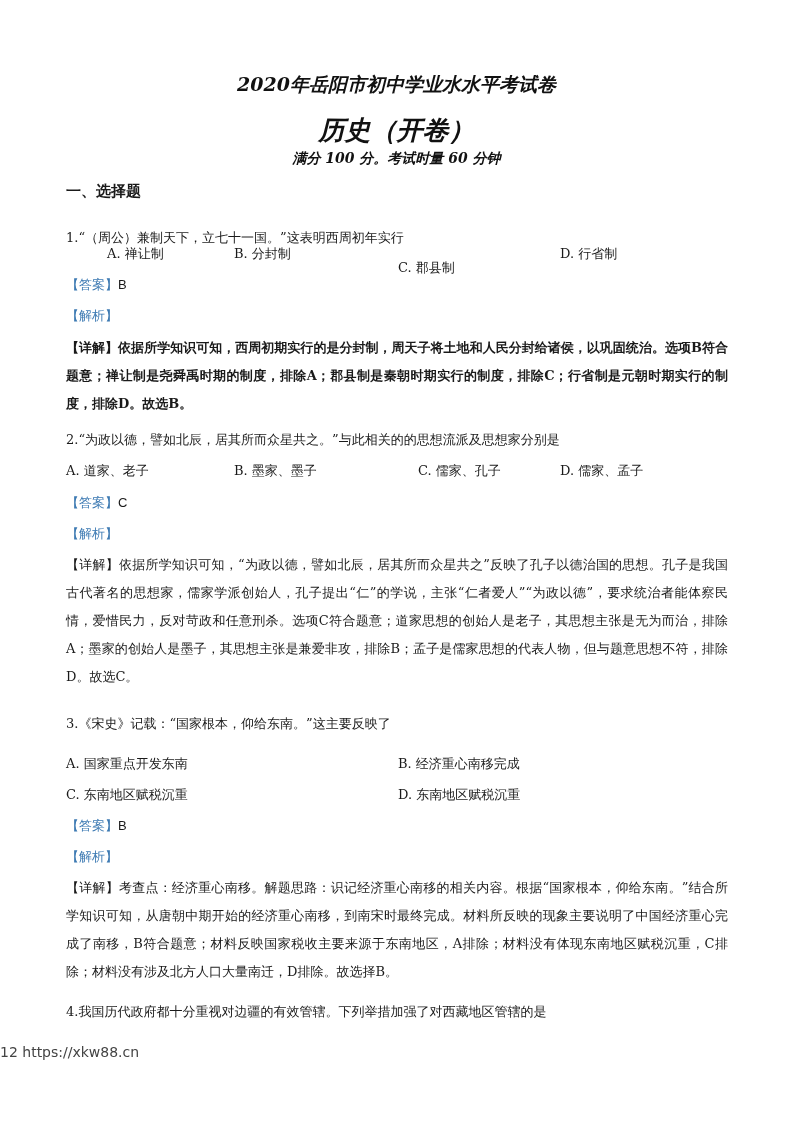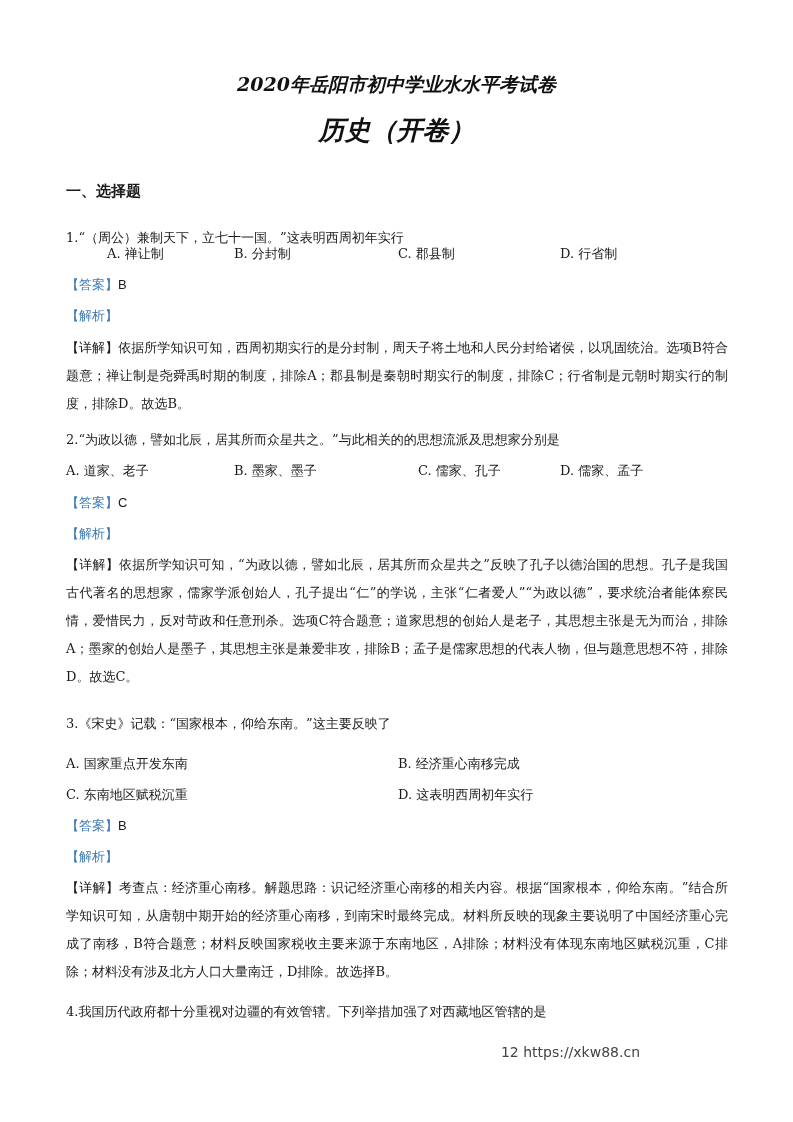--- a/index.html
+++ b/index.html
@@ -9,45 +9,46 @@
   .title { position: absolute; left: 0; width: 793px; text-align: center; font-weight: bold; color: #111; font-style: italic; }
   .t1 { top: 72px; font-size: 19px; }
   .t2 { top: 113px; font-size: 26px; }
   .t3 { top: 150px; font-size: 14px; }
   .line { position: absolute; left: 66px; font-size: 13px; white-space: nowrap; line-height: 18px; }
   .section { font-weight: bold; font-size: 15px; }
   .opt { position: absolute; font-size: 13px; white-space: nowrap; line-height: 18px; }
   .lbl { color: #3d7ab3; font-family: "DejaVu Sans", "Liberation Sans", sans-serif; }
   .ans { font-family: "Liberation Sans", sans-serif; }
   .para { position: absolute; left: 66px; width: 662px; font-size: 13px; line-height: 28px; text-align: justify; text-align-last: left; }
-  .footer { position: absolute; top: 1044px; left: 0; width: 640px; text-align: right;
+  .footer { position: absolute; top: 1044px; left: 0; width: 640px; text-align: left;
             font-family: "DejaVu Sans", "Liberation Sans", sans-serif; font-size: 14px; color: #444; }
 </style>
 </head>
 <body>
 
 <div class="page">
 
   <div class="title t1">2020年岳阳市初中学业水水平考试卷</div>
   <div class="title t2">历史（开卷）</div>
+  <div class="title t3">满分 100 分。考试时量 60 分钟</div>
 
   <div class="line section" style="top:182px;">一、选择题</div>
 
   <div class="line" style="top:214px;margin-top:15px;">1.“（周公）兼制天下，立七十一国。”这表明西周初年实行</div>
   <div class="opt" style="top:245px; left:80px;margin-left:27px;">A.  禅让制</div>
   <div class="opt" style="top:245px; left:234px;">B.  分封制</div>
-  <div class="opt" style="top:245px; left:398px;">C.  郡县制</div>
+  <div class="opt" style="top:259px; left:398px;">C.  郡县制</div>
   <div class="opt" style="top:245px; left:560px;">D.  行省制</div>
   <div class="line" style="top:276px;">
     <span class="lbl">【答案】</span><span class="ans">B</span>
   </div>
   <div class="line" style="top:307px;">
     <span class="lbl">【解析】</span>
   </div>
-  <div class="para" style="top:334px;">
+  <div class="para" style="top:334px;font-weight:bold;">
     <span>【详解】</span><span>依据所学知识可知，西周初期实行的是分封制，周天子将土地和人民分封给诸侯，以巩固统治。选项B符合题意；禅让制是尧舜禹时期的制度，排除A；郡县制是秦朝时期实行的制度，排除C；行省制是元朝时期实行的制度，排除D。故选B。</span>
   </div>
 
   <div class="line" style="top:431px;">2.“为政以德，譬如北辰，居其所而众星共之。”与此相关的的思想流派及思想家分别是</div>
   <div class="opt" style="top:462px; left:66px;text-align:center;">A.  道家、老子</div>
   <div class="opt" style="top:462px; left:234px;">B.  墨家、墨子</div>
   <div class="opt" style="top:462px; left:398px;margin-left:20px;">C.  儒家、孔子</div>
   <div class="opt" style="top:462px; left:560px;">D.  儒家、孟子</div>
   <div class="line" style="top:494px;">
     <span class="lbl">【答案】</span><span class="ans">C</span>
@@ -56,21 +57,21 @@
     <span class="lbl">【解析】</span>
   </div>
   <div class="para" style="top:551px;">
     <span>【详解】</span><span>依据所学知识可知，“为政以德，譬如北辰，居其所而众星共之”反映了孔子以德治国的思想。孔子是我国古代著名的思想家，儒家学派创始人，孔子提出“仁”的学说，主张“仁者爱人”“为政以德”，要求统治者能体察民情，爱惜民力，反对苛政和任意刑杀。选项C符合题意；道家思想的创始人是老子，其思想主张是无为而治，排除A；墨家的创始人是墨子，其思想主张是兼爱非攻，排除B；孟子是儒家思想的代表人物，但与题意思想不符，排除D。故选C。</span>
   </div>
 
   <div class="line" style="top:715px;">3.《宋史》记载：“国家根本，仰给东南。”这主要反映了</div>
   <div class="opt" style="top:755px; left:66px;">A.  国家重点开发东南</div>
   <div class="opt" style="top:755px; left:398px;">B.  经济重心南移完成</div>
   <div class="opt" style="top:786px; left:66px;">C.  东南地区赋税沉重</div>
-  <div class="opt" style="top:786px; left:398px;">D.  这表明西周初年实行</div>
+  <div class="opt" style="top:786px; left:398px;">D.  东南地区赋税沉重</div>
   <div class="line" style="top:817px;">
     <span class="lbl">【答案】</span><span class="ans">B</span>
   </div>
   <div class="line" style="top:848px;">
     <span class="lbl">【解析】</span>
   </div>
   <div class="para" style="top:874px;">
     <span>【详解】</span><span>考查点：经济重心南移。解题思路：识记经济重心南移的相关内容。根据“国家根本，仰给东南。”结合所学知识可知，从唐朝中期开始的经济重心南移，到南宋时最终完成。材料所反映的现象主要说明了中国经济重心完成了南移，B符合题意；材料反映国家税收主要来源于东南地区，A排除；材料没有体现东南地区赋税沉重，C排除；材料没有涉及北方人口大量南迁，D排除。故选择B。</span>
   </div>
 

